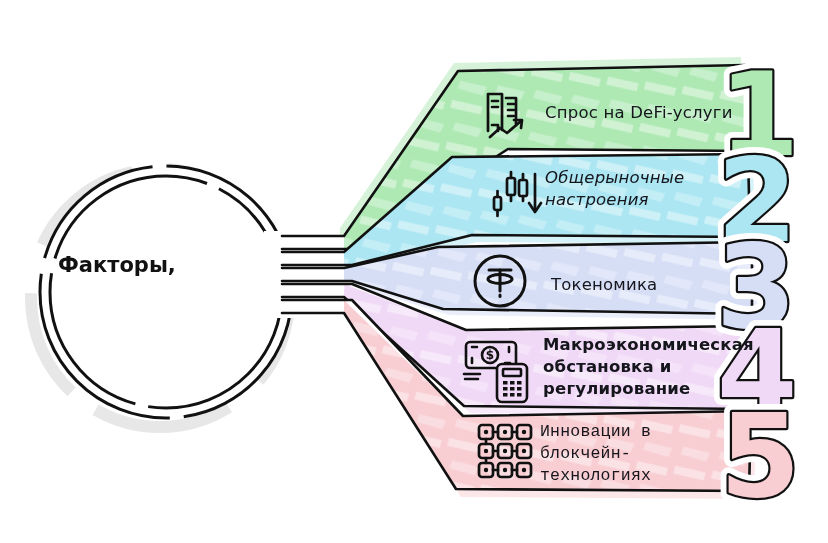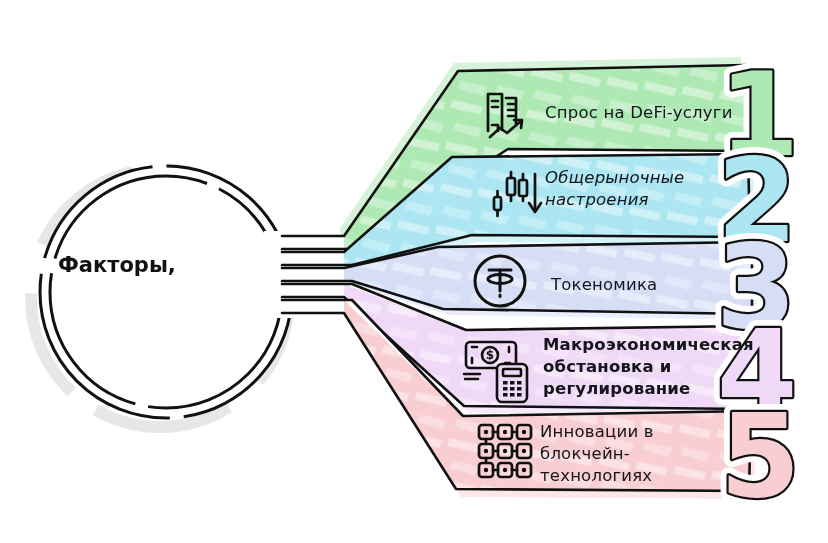--- a/index.html
+++ b/index.html
@@ -183,14 +183,14 @@
 </svg>
 
 <div class="center-title">
   <div>Факторы,</div>
 </div>
 
 <div class="factor-label" style="left:545px;top:102px;width:220px;">Спрос на DeFi-услуги</div>
 <div class="factor-label" style="left:545px;top:167px;width:160px;font-style:italic;">Общерыночные настроения</div>
 <div class="factor-label" style="left:543px;top:274px;width:200px;margin-left:8px;">Токеномика</div>
 <div class="factor-label" style="left:543px;top:334px;width:196px;font-weight:bold;">Макроэкономическая обстановка и регулирование</div>
-<div class="factor-label" style="left:540px;top:421px;width:140px;">Инновации в блокчейн-технологиях</div>
+<div class="factor-label" style="left:540px;top:421px;width:140px;font-family:Liberation Mono, monospace;">Инновации в блокчейн-технологиях</div>
 </div>
 
 </body></html>

